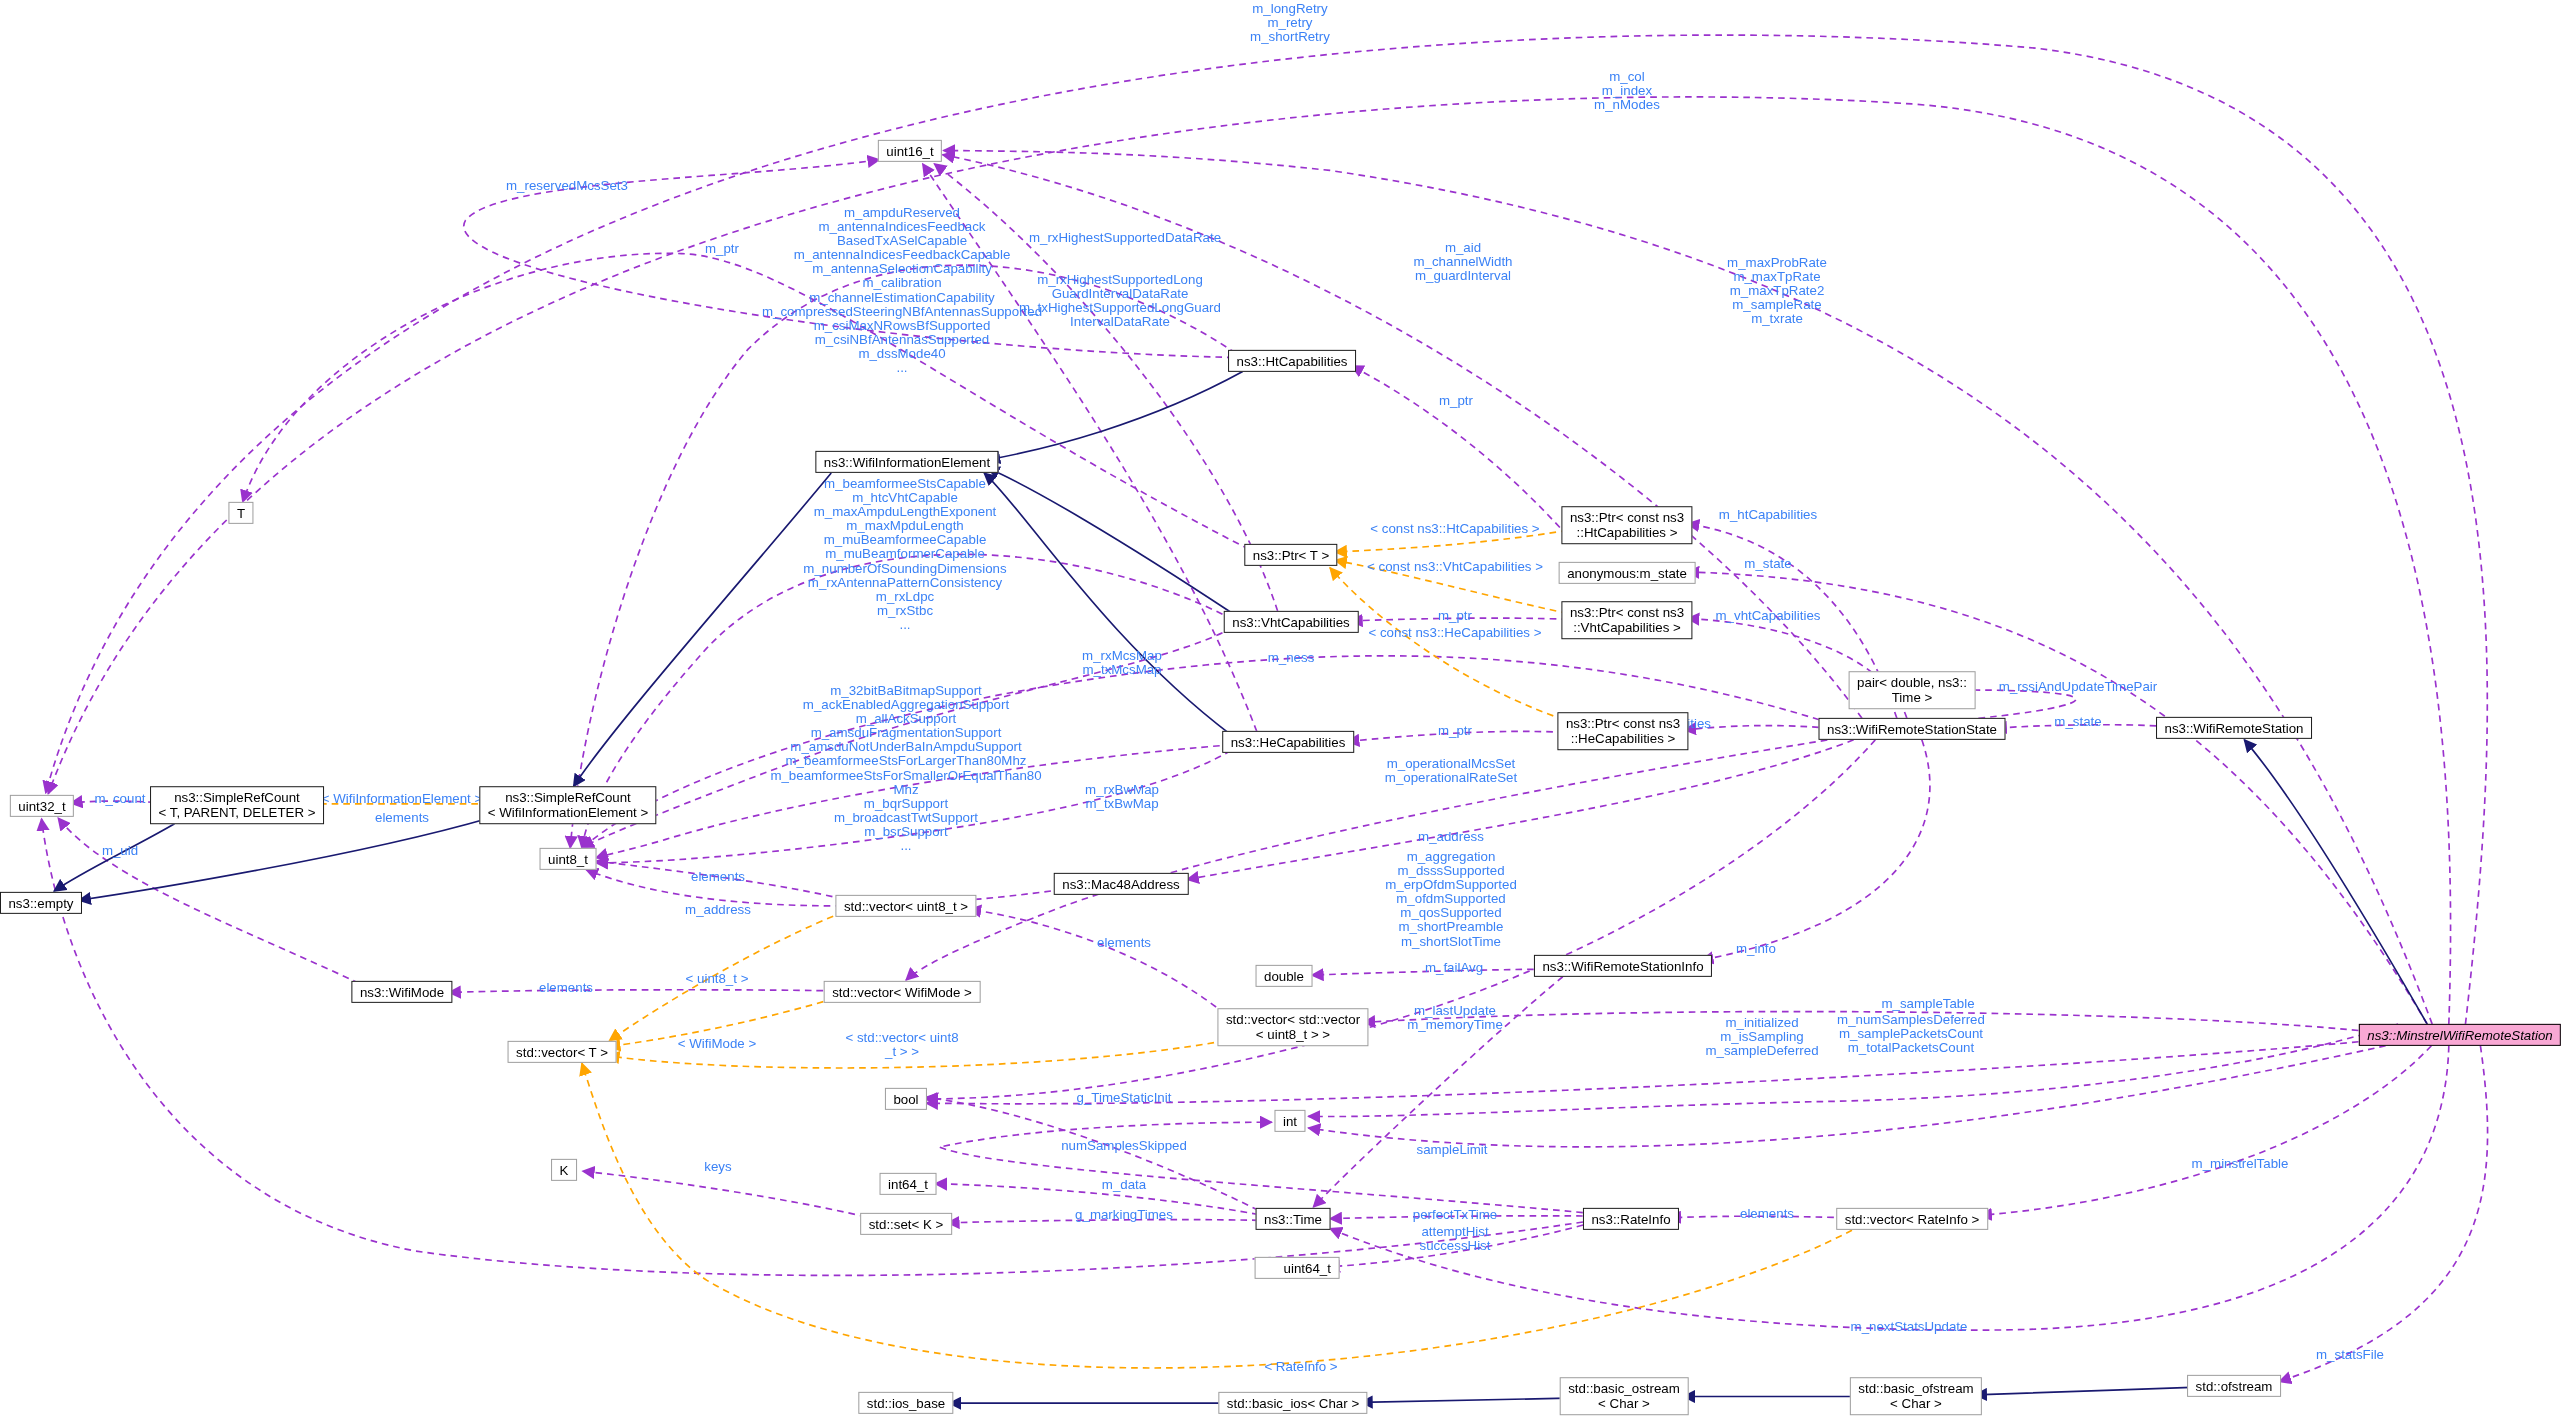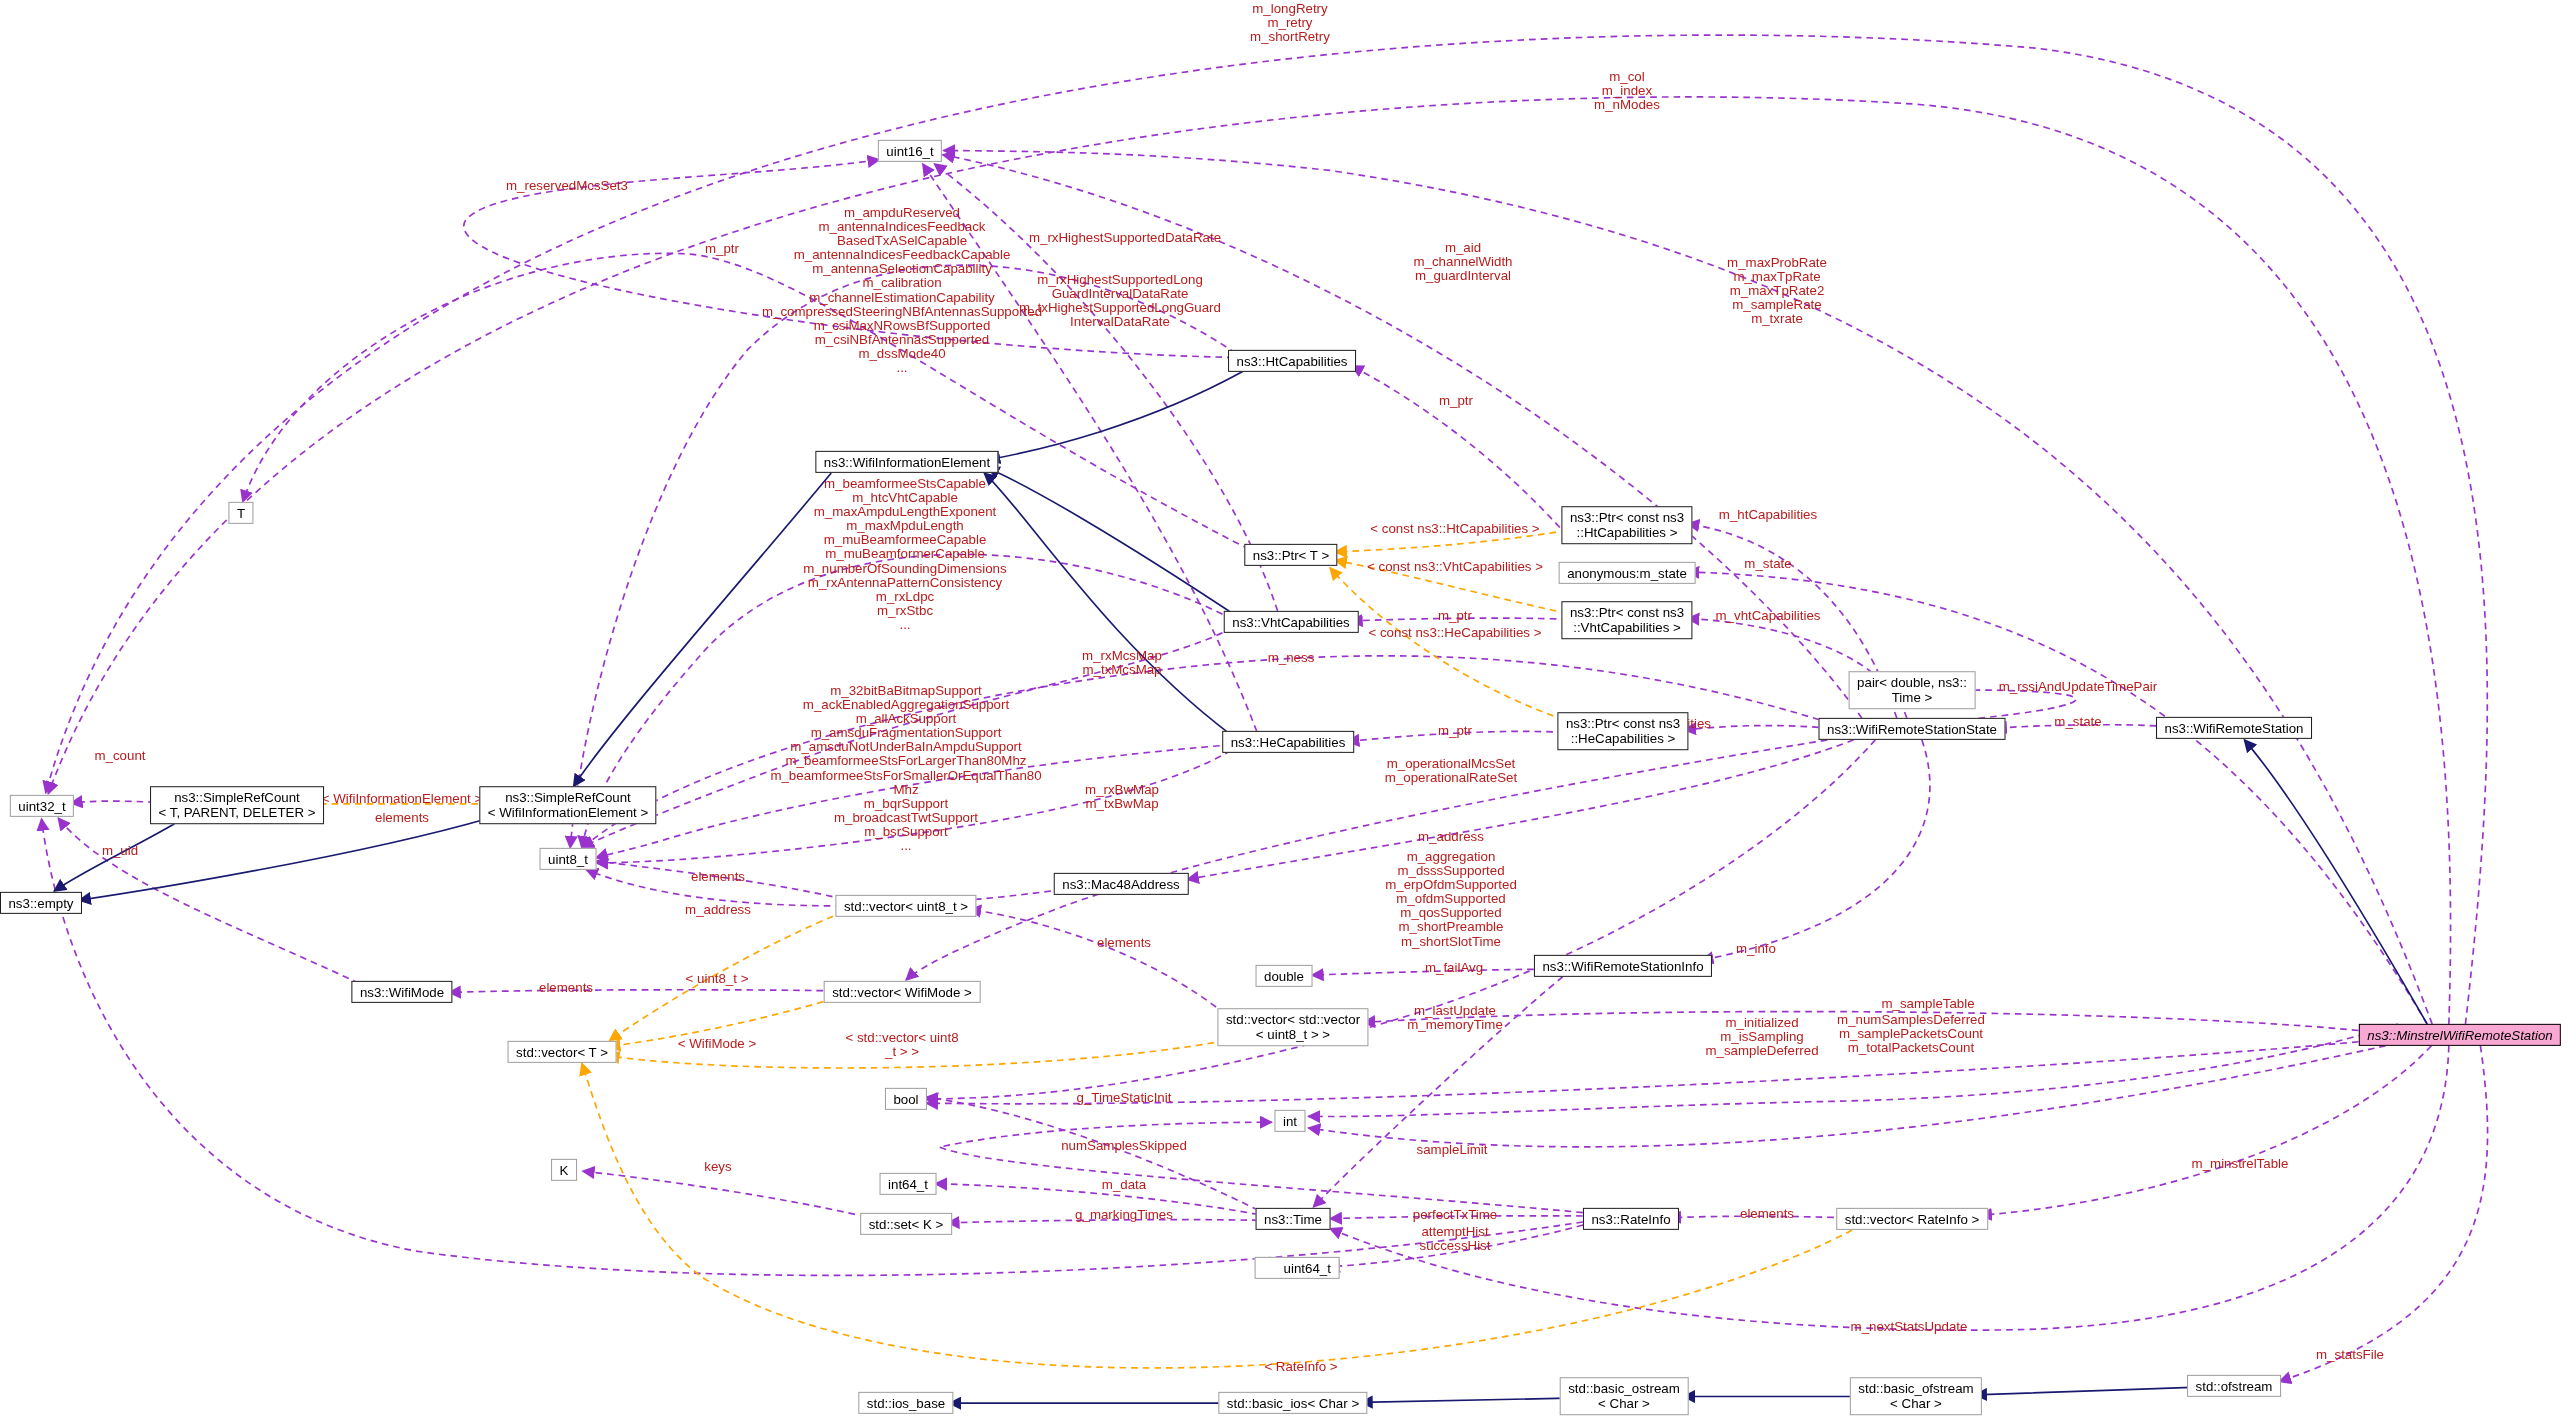--- a/index.html
+++ b/index.html
@@ -5,21 +5,21 @@
   html,body{margin:0;padding:0;background:#ffffff;}
   #stage{position:relative;width:2576px;height:1419px;background:#ffffff;overflow:hidden;
          font-family:"Liberation Sans","DejaVu Sans",sans-serif;}
   #edges{position:absolute;left:0;top:0;width:2576px;height:1419px;}
   .node{position:absolute;transform:translate(-50%,-50%);background:#ffffff;
         font-size:13.3px;line-height:1.15;color:#000;text-align:center;
         padding:2.5px 7.5px;white-space:pre-line;border:0.8px solid #9d9d9d;}
   .node.link{border:1.7px solid #1a1a1a;}
   .node.target{border:1.7px solid #000000;background:#f9a8d4;font-style:italic;}
   .elabel{position:absolute;transform:translate(-50%,-50%);font-size:13.3px;line-height:1.06;
-          color:#b91c1c;text-align:center;white-space:pre-line;pointer-events:none;}
+          color:#3b82f6;text-align:center;white-space:pre-line;pointer-events:none;}
 </style>
 </head>
 <body>
 
 <div id="stage">
   <svg id="edges" viewBox="0 0 3099 1707">
       <defs>
         <marker id="arrow-m" viewBox="0 0 10 10" refX="9" refY="5" markerWidth="8" markerHeight="8" orient="auto-start-reverse">
           <path d="M0,0 L10,5 L0,10 z" fill="#9a32cd"></path>
         </marker>
@@ -170,21 +170,21 @@
 ...</div>
     <div class="elabel" style="left: 1455px; top: 731px;">m_ptr</div>
     <div class="elabel" style="left: 1660px; top: 724px;">m_heCapabilities</div>
     <div class="elabel" style="left: 2078px; top: 687px;">m_rssiAndUpdateTimePair</div>
     <div class="elabel" style="left: 2078px; top: 722px;">m_state</div>
     <div class="elabel" style="left: 1451px; top: 771px;">m_operationalMcsSet
 m_operationalRateSet</div>
     <div class="elabel" style="left: 1122px; top: 797px;">m_rxBwMap
 m_txBwMap</div>
     <div class="elabel" style="left: 1451px; top: 837px;">m_address</div>
-    <div class="elabel" style="left: 120px; top: 756px;">m_count</div>
+    <div class="elabel" style="left: 120px; top: 799px;">m_count</div>
     <div class="elabel" style="left: 402px; top: 799px;">&lt; WifiInformationElement &gt;</div>
     <div class="elabel" style="left: 402px; top: 818px;">elements</div>
     <div class="elabel" style="left: 120px; top: 851px;">m_uid</div>
     <div class="elabel" style="left: 718px; top: 877px;">elements</div>
     <div class="elabel" style="left: 718px; top: 910px;">m_address</div>
     <div class="elabel" style="left: 1124px; top: 943px;">elements</div>
     <div class="elabel" style="left: 1451px; top: 899px;">m_aggregation
 m_dsssSupported
 m_erpOfdmSupported
 m_ofdmSupported

